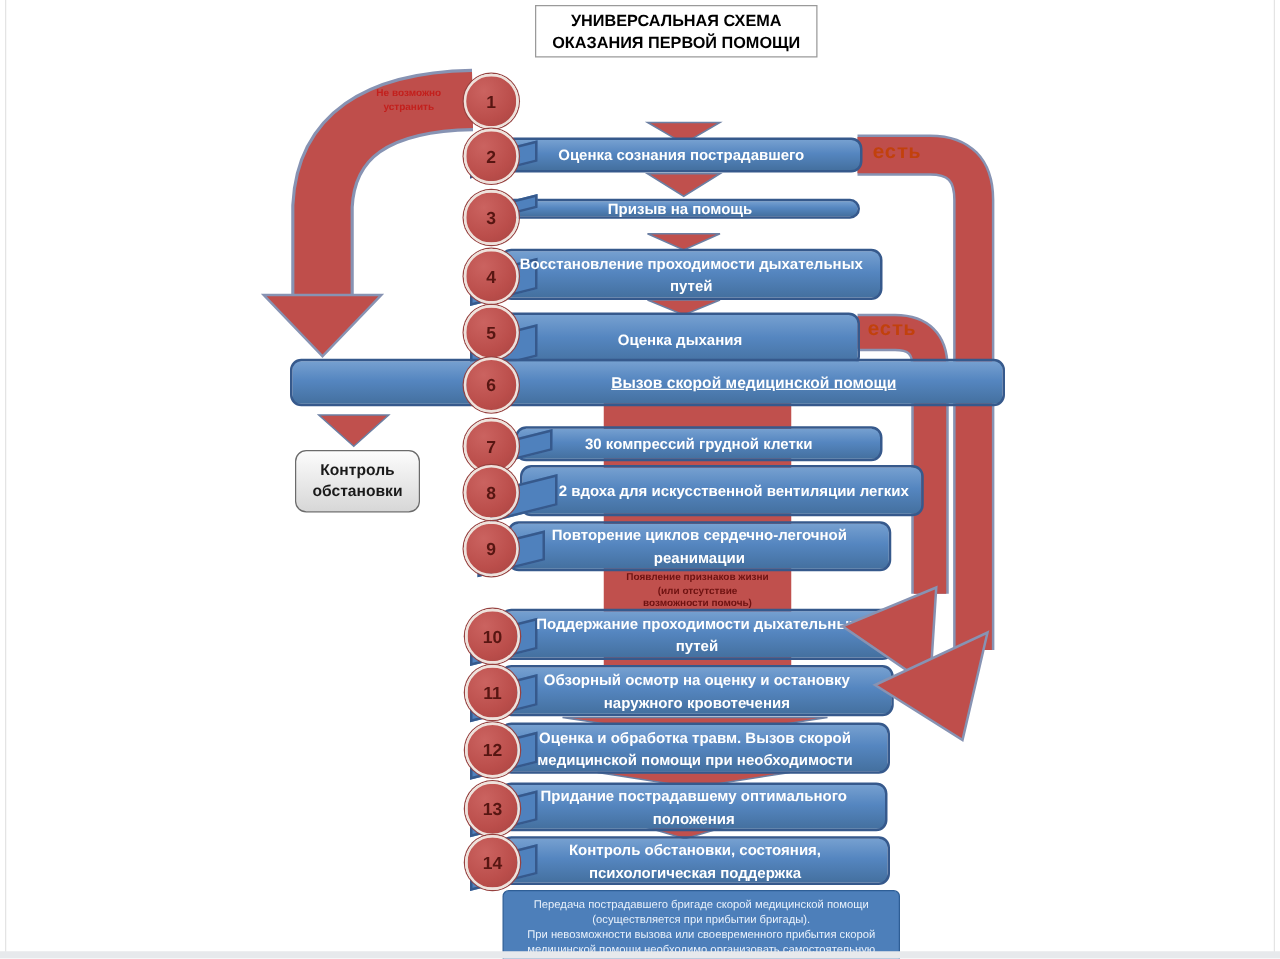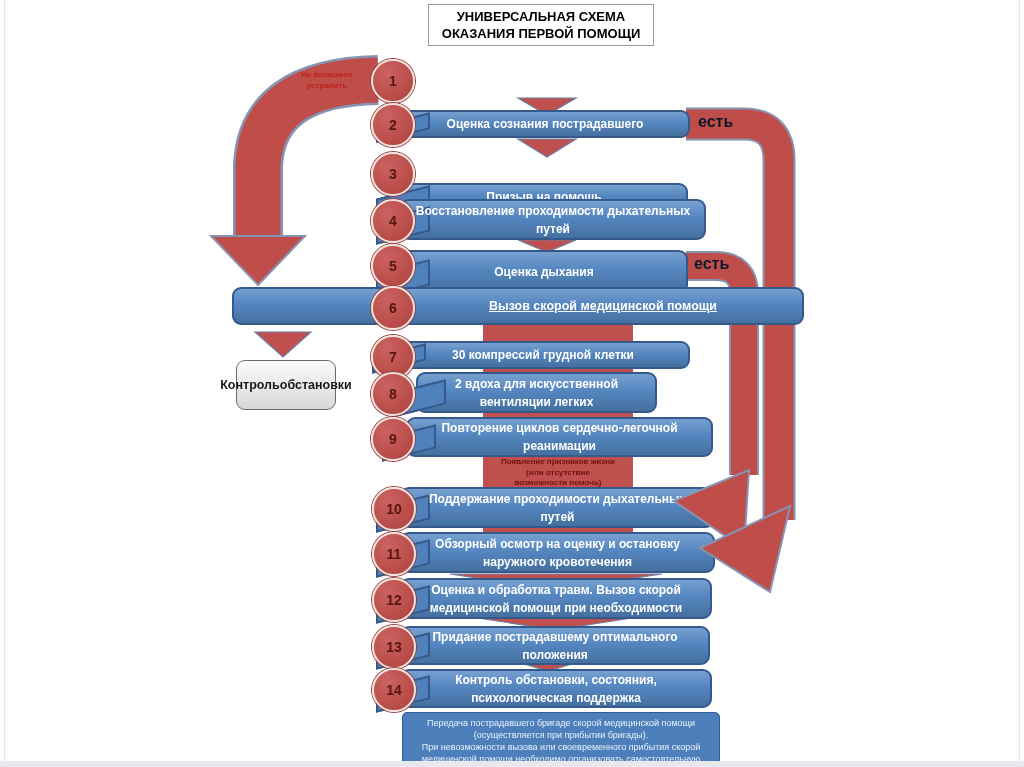--- a/index.html
+++ b/index.html
@@ -42,30 +42,30 @@
     background:radial-gradient(circle at 35% 30%, #cb6360 0%, #bb4e4b 60%, #a84341 100%);
     border:2px solid #eee2dc;box-shadow:0 0 0 1px #96413f;
     display:flex;align-items:center;justify-content:center;
     font-weight:bold;font-size:14px;color:#571612;
   }
 
   .control-box{
     position:absolute;left:236px;top:360px;width:98px;height:48px;z-index:4;
     background:linear-gradient(#fcfcfc,#d7d7d7);
     border:1.5px solid #6b6b6b;border-radius:9px;
-    display:flex;flex-direction:row;align-items:center;justify-content:center;
+    display:flex;flex-direction:column;align-items:center;justify-content:center;
     font-weight:bold;font-size:12.5px;line-height:17px;color:#1a1a1a;text-align:center;
   }
 
   .cannot-label{
     position:absolute;left:288px;top:69px;width:78px;z-index:6;
     color:#c3201d;font-weight:bold;font-size:8px;line-height:11px;text-align:center;
   }
   .yes-label{
-    position:absolute;z-index:6;color:#0f172a;font-weight:bold;font-size:16px;
+    position:absolute;z-index:6;color:#c2410c;font-weight:bold;font-size:16px;font-family:Liberation Mono, monospace;
   }
   .signs-block{
     position:absolute;left:483px;top:455px;width:150px;z-index:4;
     text-align:center;color:#6e1211;font-weight:bold;font-size:8px;line-height:10.5px;
     padding-top:2px;
   }
   .footer-box{
     position:absolute;left:402px;top:712px;width:318px;height:60px;z-index:4;
     background:#4d7fba;border:1.5px solid #2e5e96;border-radius:5px;
     color:#e9f1fb;font-size:9px;line-height:12px;text-align:center;
@@ -112,36 +112,36 @@
   </svg>
 
   <div class="title-box">
     <div>УНИВЕРСАЛЬНАЯ СХЕМА</div>
     <div>ОКАЗАНИЯ ПЕРВОЙ ПОМОЩИ</div>
   </div>
 
   <div class="step" style="left:400px;top:110px;width:290px;height:28px;">
       <span>Оценка  сознания пострадавшего</span>
     </div>
-  <div class="step" style="left:400px;top:159px;width:288px;height:28px;margin-top:24px;">
+  <div class="step" style="left:400px;top:159px;width:288px;height:16px;">
       <span>Призыв на помощь</span>
     </div>
   <div class="step" style="left:400px;top:199px;width:306px;height:41px;">
       <span>Восстановление проходимости дыхательных путей</span>
     </div>
   <div class="step" style="left:400px;top:250px;width:288px;height:44px;">
       <span>Оценка дыхания</span>
     </div>
   <div class="step wide underline no-tail" style="left:232px;top:287px;width:572px;height:38px;">
       <span>Вызов скорой медицинской помощи</span>
     </div>
-  <div class="step" style="left:396px;top:341px;width:294px;height:28px;">
+  <div class="step" style="left:412px;top:341px;width:294px;height:28px;">
       <span>30 компрессий  грудной  клетки</span>
     </div>
-  <div class="step" style="left:416px;top:372px;width:241px;height:41px;">
+  <div class="step" style="left:416px;top:372px;width:323px;height:41px;justify-content:flex-end;">
       <span>2 вдоха  для искусственной вентиляции легких</span>
     </div>
   <div class="step" style="left:406px;top:417px;width:307px;height:40px;">
       <span>Повторение циклов сердечно-легочной реанимации</span>
     </div>
   <div class="step" style="left:400px;top:487px;width:315px;height:41px;">
       <span>Поддержание проходимости дыхательных путей</span>
     </div>
   <div class="step" style="left:400px;top:532px;width:315px;height:41px;">
       <span>Обзорный осмотр на оценку и  остановку наружного кровотечения</span>

